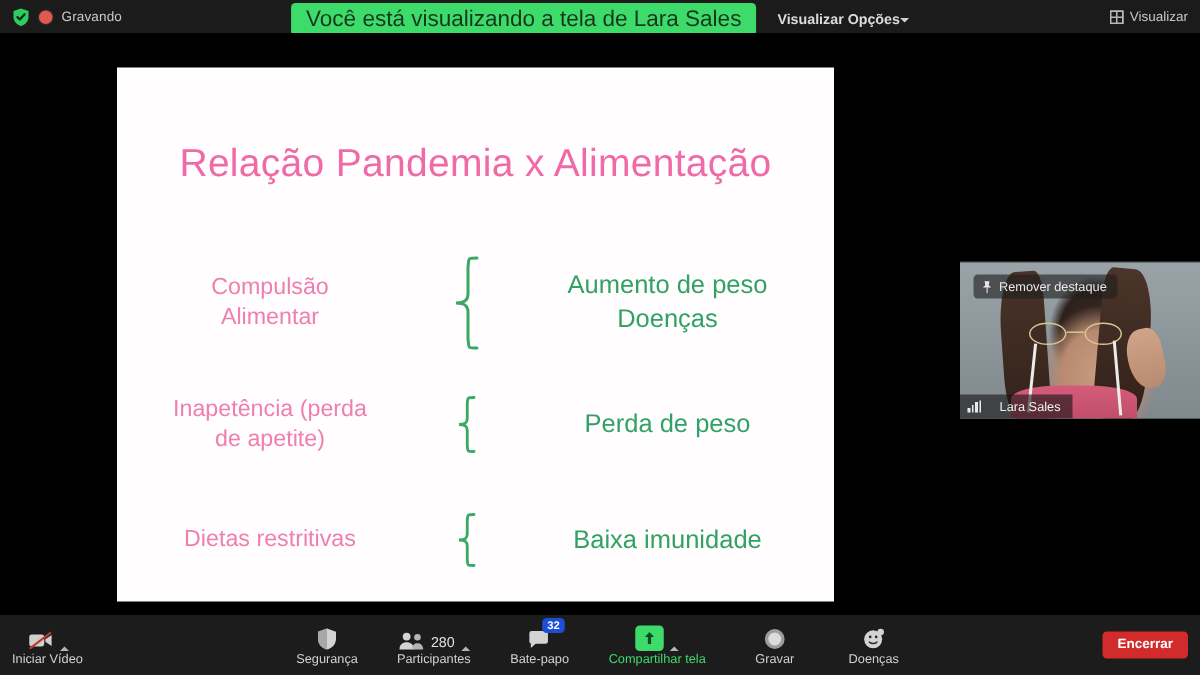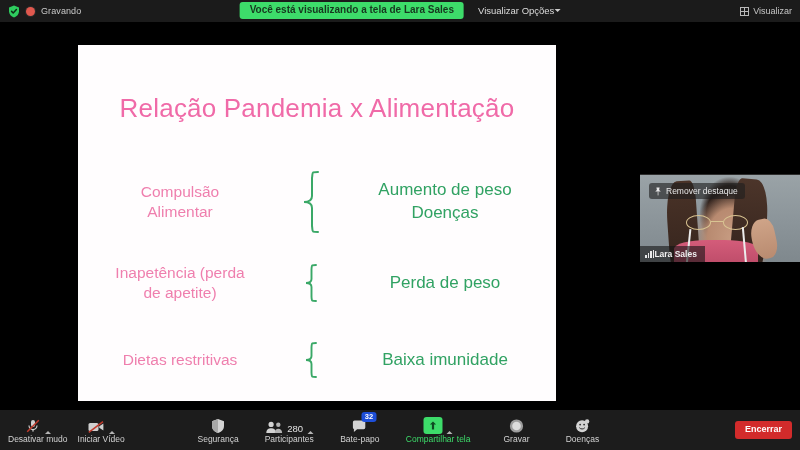--- a/index.html
+++ b/index.html
@@ -44,28 +44,28 @@
 
   #topbar-center {
     position: absolute; left: 50%; top: 2px;
     transform: translateX(-50%);
     display: flex; align-items: center; gap: 14px;
     white-space: nowrap;
   }
   #sharing-pill {
     background: #3ddc6a;
     color: #17371f;
-    font-size: 10px;
-    font-weight: 700;
+    font-size: 15px;
+    font-weight: 400;
     padding: 3px 10px 4px 10px;
     border-radius: 3px;
     line-height: 1;
   }
   #view-options {
-    color: #dcdcdc; font-size: 9.5px; font-weight: 400;
+    color: #dcdcdc; font-size: 9.5px; font-weight: 700;
     display: flex; align-items: center; gap: 0;
   }
   .chev {
     display: inline-block;
     width: 0; height: 0;
     border-left: 3.2px solid transparent;
     border-right: 3.2px solid transparent;
     border-top: 3.6px solid #cfcfcf;
   }
   #topbar-right {
@@ -139,21 +139,21 @@
   }
 
   #row1 { top: 125px; }
   #row2 { top: 218px; }
   #row3 { top: 296px; }
 
   
   #video-panel {
     position: absolute;
     left: 640px; top: 152px;
-    width: 160px; height: 88px;
+    width: 160px; height: 105px;
     background: #8d979c;
     overflow: hidden;
     border-top: 1px solid #2d2d2d;
   }
   #video-bg {
     position: absolute; inset: 0;
     background:
       radial-gradient(ellipse 60px 70px at 58% 72%, #c79c82 0%, #b88a70 42%, rgba(184,138,112,0) 66%),
       radial-gradient(ellipse 42px 52px at 56% 45%, #3a2a24 0%, #2e211c 55%, rgba(46,33,28,0) 72%),
       linear-gradient(180deg, #9aa3a7 0%, #8b9499 55%, #7f888d 100%);
@@ -220,23 +220,22 @@
     white-space: nowrap;
   }
   .pin-ic { width: 8px; height: 9px; display:block; }
 
   #name-badge {
     position: absolute; left: 0; bottom: 0;
     background: rgba(20,20,20,.6);
     color: #f0f0f0;
     font-size: 8.5px;
     padding: 3px 8px 3px 5px;
-    display: flex; align-items: center; gap: 0;
+    display: flex; align-items: center; gap: 12px;
     white-space: nowrap;
-    font-weight: bold;
   }
   .bars {
     display: flex; align-items: flex-end; gap: 1px; height: 8px;
   }
   .bars i { width: 1.6px; background: #e9e9e9; display:block; }
   .bars i:nth-child(1){height:3px}
   .bars i:nth-child(2){height:5px}
   .bars i:nth-child(3){height:7px}
   .bars i:nth-child(4){height:8px}
 
@@ -406,32 +405,20 @@
         <span>Lara Sales</span>
       </div>
     </div>
 
   </div>
 
   <div id="toolbar">
 
     <div class="tb-group" id="tb-left">
 
-      <div class="tb-item">
-        <div class="tb-ic-row">
-          <svg width="16" height="16" viewBox="0 0 16 16">
-            <rect x="6" y="2" width="4" height="7" rx="2" fill="#cfcfcf"></rect>
-            <path d="M4 7.6 A4 4 0 0 0 12 7.6" stroke="#cfcfcf" stroke-width="1.2" fill="none"></path>
-            <rect x="7.4" y="11" width="1.2" height="2.6" fill="#cfcfcf"></rect>
-            <line x1="2.2" y1="13.8" x2="13.8" y2="2.2" stroke="#c0392b" stroke-width="1.5"></line>
-          </svg>
-          <span class="tb-caret"></span>
-        </div>
-        <span class="tb-label">Desativar mudo</span>
-      </div>
 
       <div class="tb-item">
         <div class="tb-ic-row">
           <svg width="18" height="14" viewBox="0 0 18 14">
             <rect x="1.5" y="3" width="10" height="8" rx="1.6" fill="#cfcfcf"></rect>
             <path d="M12.2 6.2 L16.4 3.4 V10.6 L12.2 7.8 Z" fill="#cfcfcf"></path>
             <line x1="1.8" y1="12.4" x2="16" y2="1.6" stroke="#c0392b" stroke-width="1.5"></line>
           </svg>
           <span class="tb-caret"></span>
         </div>

